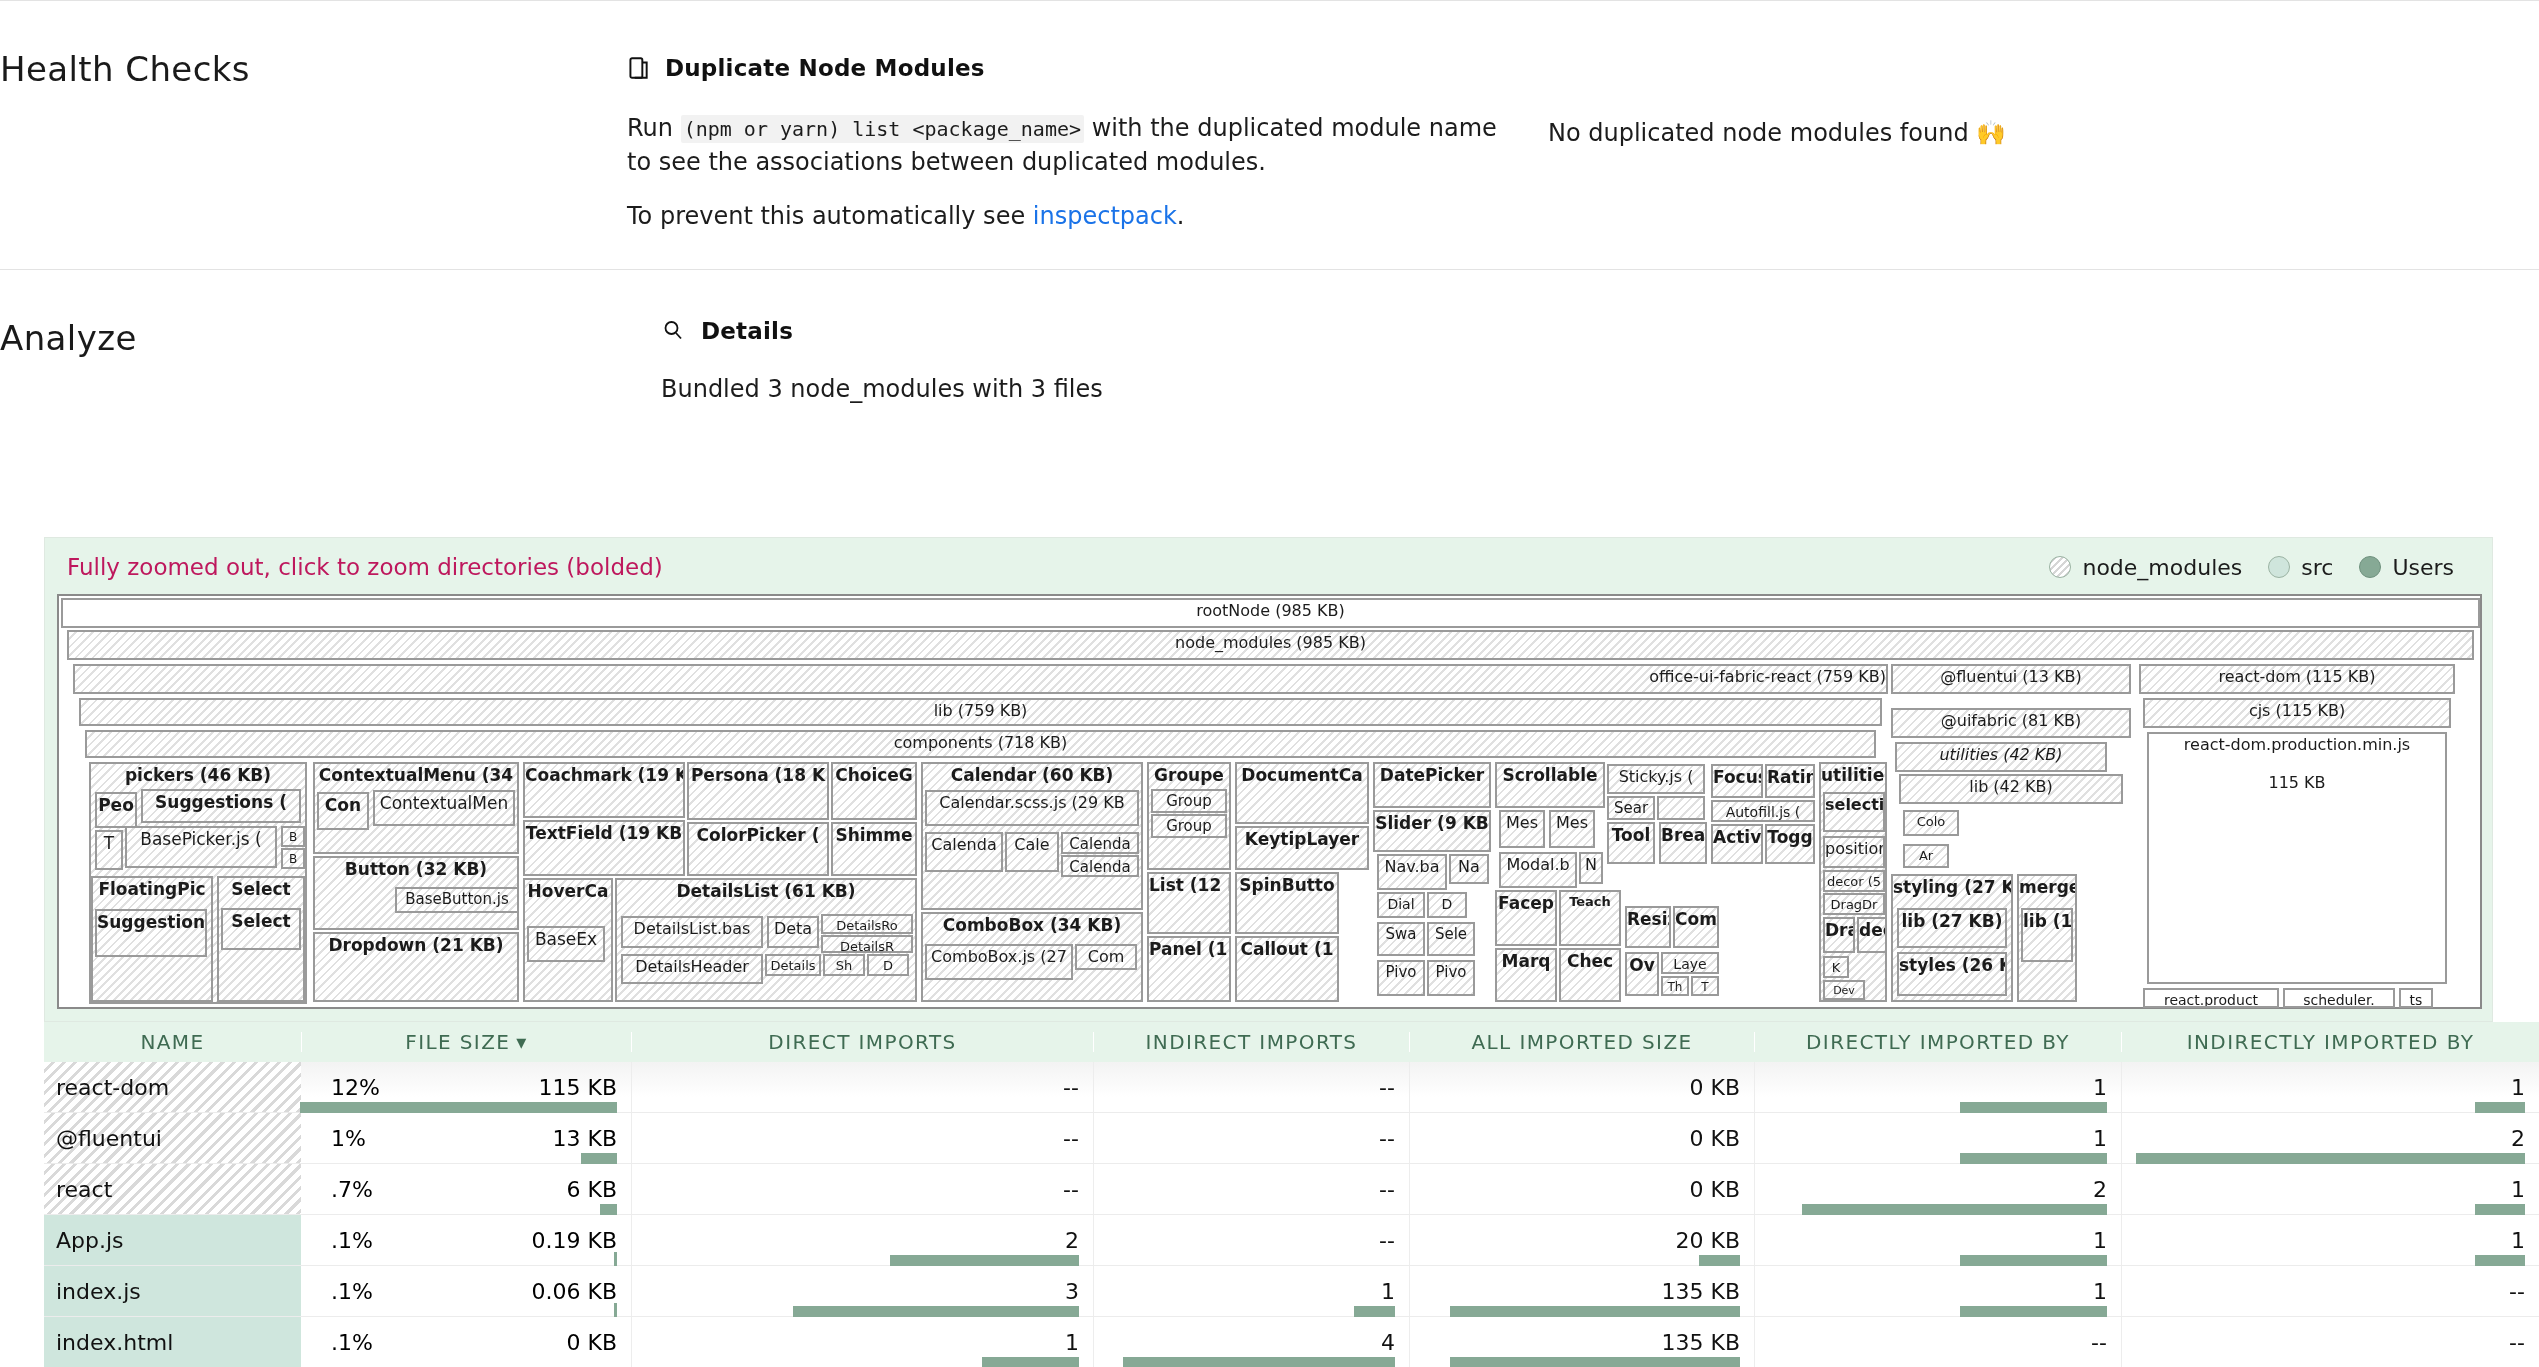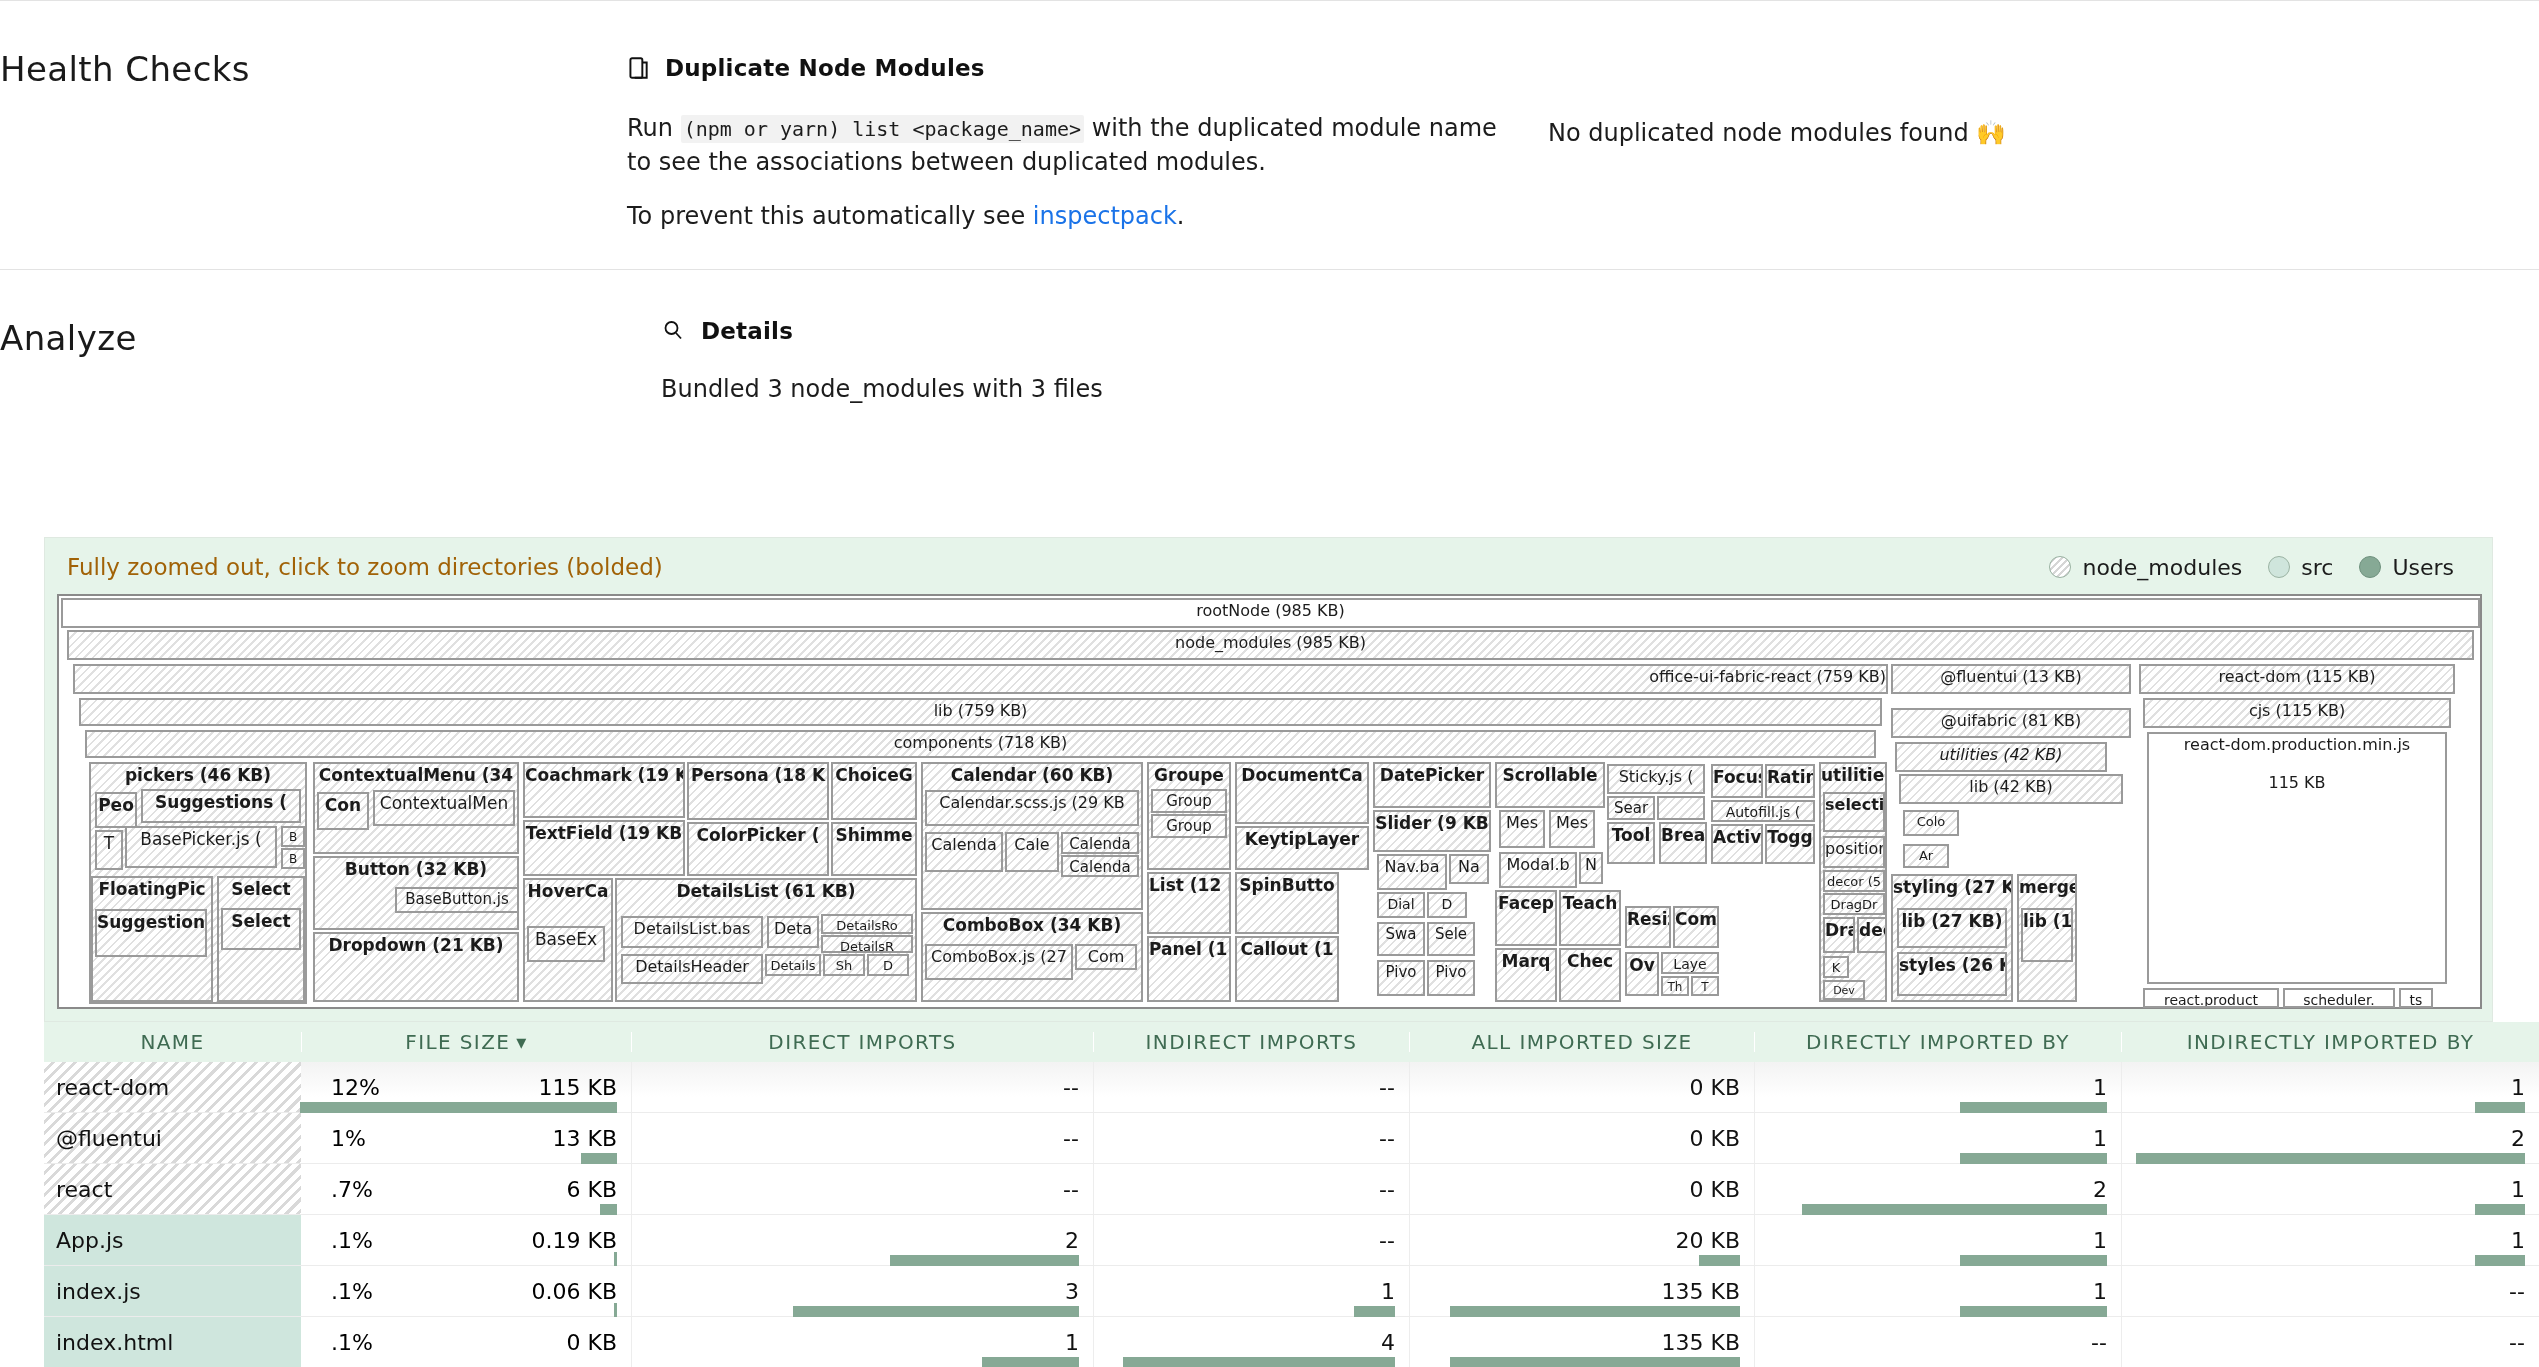--- a/index.html
+++ b/index.html
@@ -38,21 +38,21 @@
 
   
   #treemap-panel {
     position:absolute; left:44px; top:537px; width:2449px; height:485px;
     background:#e6f4ea; border:1px solid #dfe9e1;
   }
   #treemap-toolbar {
     height:58px; display:flex; align-items:center; justify-content:space-between;
     padding:0 22px 0 22px;
   }
-  #treemap-hint { font-size:23px; color:#a16207; }
+  #treemap-hint { font-size:23px; color:#be185d; }
   #legend { display:flex; align-items:center; gap:26px; padding-right:16px; }
   .legend-item { display:flex; align-items:center; gap:11px; }
   .legend-dot {
     width:22px;height:22px;border-radius:50%;
     border:1px solid #9bb3a3; display:block;
   }
   .legend-dot.hatch {
     background-color:#f2f2f2;
     background-image:repeating-linear-gradient(135deg,#ffffff 0 3px,#d6d6d6 3px 5px);
   }
@@ -396,21 +396,21 @@
       <div class="tmbox" style="left: 1652px; top: 228px; width: 52px; height: 40px;">
         <span class="tmlabel b" style="font-size: 17px;">Activ</span>
       </div>
       <div class="tmbox" style="left: 1706px; top: 228px; width: 50px; height: 40px;">
         <span class="tmlabel b" style="font-size: 17px;">Togg</span>
       </div>
       <div class="tmbox" style="left: 1436px; top: 294px; width: 62px; height: 56px;">
         <span class="tmlabel b" style="font-size: 17px;">Facep</span>
       </div>
       <div class="tmbox" style="left: 1500px; top: 294px; width: 62px; height: 56px;">
-        <span class="tmlabel b" style="font-size: 17px;">Teach</span>
+        <span class="tmlabel b" style="font-size: 13px;">Teach</span>
       </div>
       <div class="tmbox" style="left: 1436px; top: 352px; width: 62px; height: 54px;">
         <span class="tmlabel b" style="font-size: 17px;">Marq</span>
       </div>
       <div class="tmbox" style="left: 1500px; top: 352px; width: 62px; height: 54px;">
         <span class="tmlabel b" style="font-size: 17px;">Chec</span>
       </div>
       <div class="tmbox" style="left: 1566px; top: 310px; width: 46px; height: 42px;">
         <span class="tmlabel b" style="font-size: 17px;">Resiz</span>
       </div>

